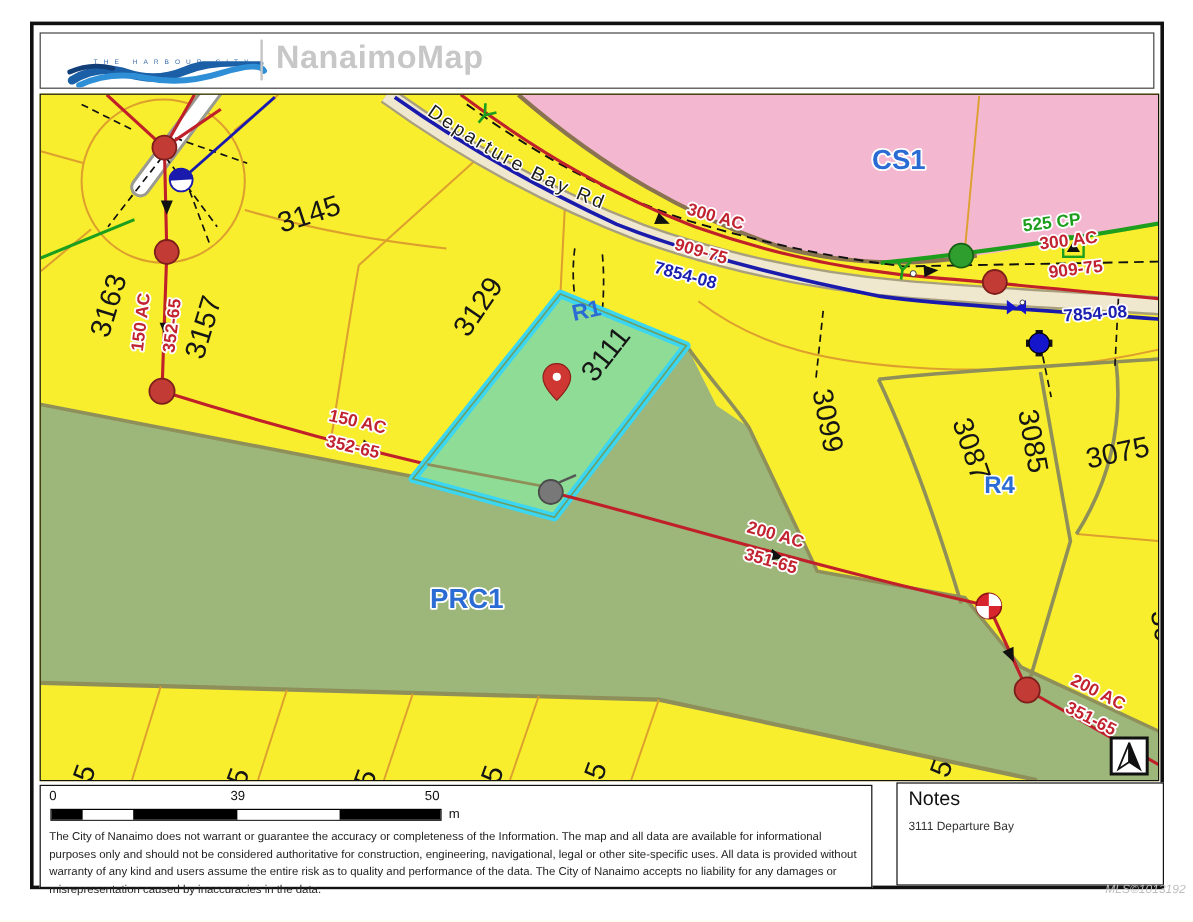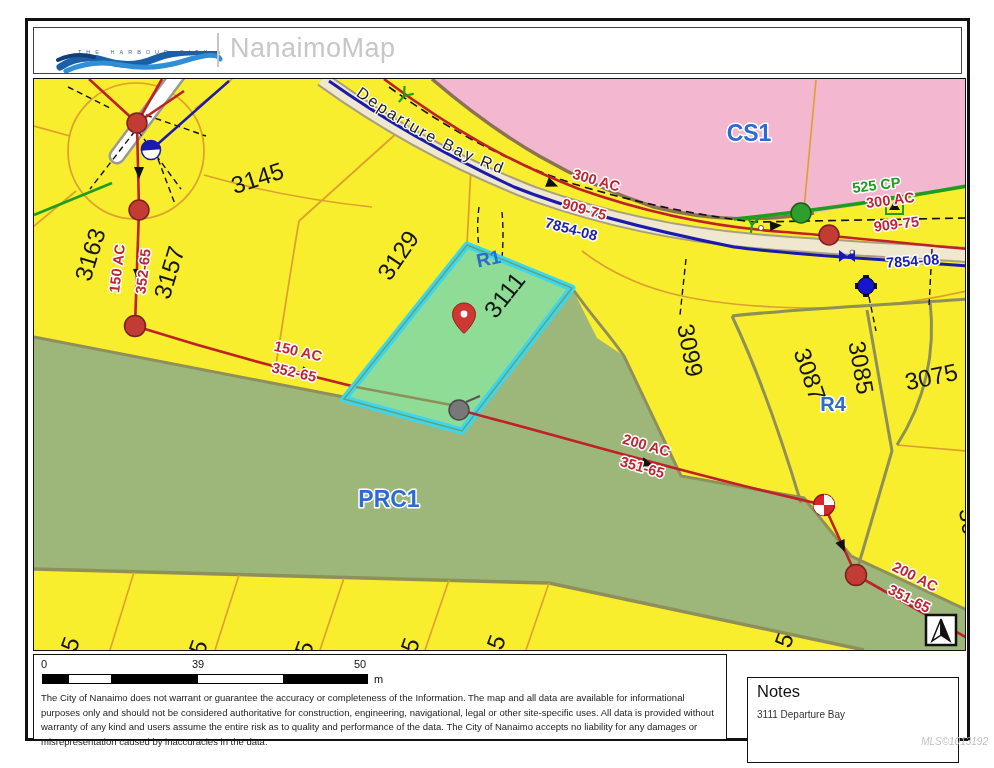--- a/index.html
+++ b/index.html
@@ -7,26 +7,26 @@
          font-family:"Liberation Sans",sans-serif;}
   #frame{position:absolute;left:25px;top:18px;width:939px;height:717px;border:3px solid #111;background:#fff;}
   
   #header{position:absolute;left:5px;top:6px;width:927px;height:45px;border:1px solid #444;background:#fff;}
   #logo{position:absolute;left:16px;top:1px;width:180px;height:43px;}
   #logo-title{position:absolute;left:22px;top:2px;font-family:"Liberation Serif",serif;
       font-size:17px;font-weight:600;letter-spacing:.5px;color:#24395e;white-space:nowrap;margin-top:48px;}
   #logo-sub{position:absolute;left:28px;top:20px;font-size:5.5px;letter-spacing:5px;color:#3f6fae;white-space:nowrap;}
   #logo-waves{position:absolute;left:6px;top:22px;}
   #hdr-divider{position:absolute;left:183px;top:5px;width:2px;height:34px;background:#c6c6c6;}
-  #app-name{position:absolute;left:196px;top:5px;font-size:27px;font-weight:400;color:#c7c7c7;letter-spacing:.5px;}
+  #app-name{position:absolute;left:196px;top:5px;font-size:27px;font-weight:700;color:#c7c7c7;letter-spacing:.5px;}
   
   #map-frame{position:absolute;left:5px;top:57px;width:931px;height:571px;border:1.5px solid #111;overflow:hidden;background:#f9ee2d;}
   
   #left-box{position:absolute;left:5px;top:633px;width:692px;height:84px;border:1.5px solid #111;background:#fff;}
-  #notes-box{position:absolute;left:719px;top:656px;width:210px;height:84px;border:1.5px solid #111;background:#fff;}
+  #notes-box{position:absolute;left:719px;top:631px;width:210px;height:84px;border:1.5px solid #111;background:#fff;padding-left:11px;}
   .scale-num{position:absolute;top:3px;font-size:11px;color:#111;}
   #scale-bar{position:absolute;left:8px;top:19px;width:324px;height:8px;border:1px solid #000;display:flex;}
   #scale-bar div{height:100%;}
   #scale-unit{position:absolute;left:340px;top:18px;font-size:11px;color:#111;}
   #disclaimer{position:absolute;left:7px;top:36px;width:678px;font-size:9.5px;line-height:1.55;color:#222;}
   #notes-title{position:absolute;left:9px;top:4px;font-size:16.5px;color:#111;}
   #notes-body{position:absolute;left:9px;top:31px;font-size:10px;color:#333;}
   #mls{position:absolute;right:6px;top:736px;font-size:10px;color:#bfbfbf;font-style:italic;}
   text{font-family:"Liberation Sans",sans-serif;}
   .halo{paint-order:stroke;stroke:#ffffff;stroke-width:3px;stroke-linejoin:round;}

